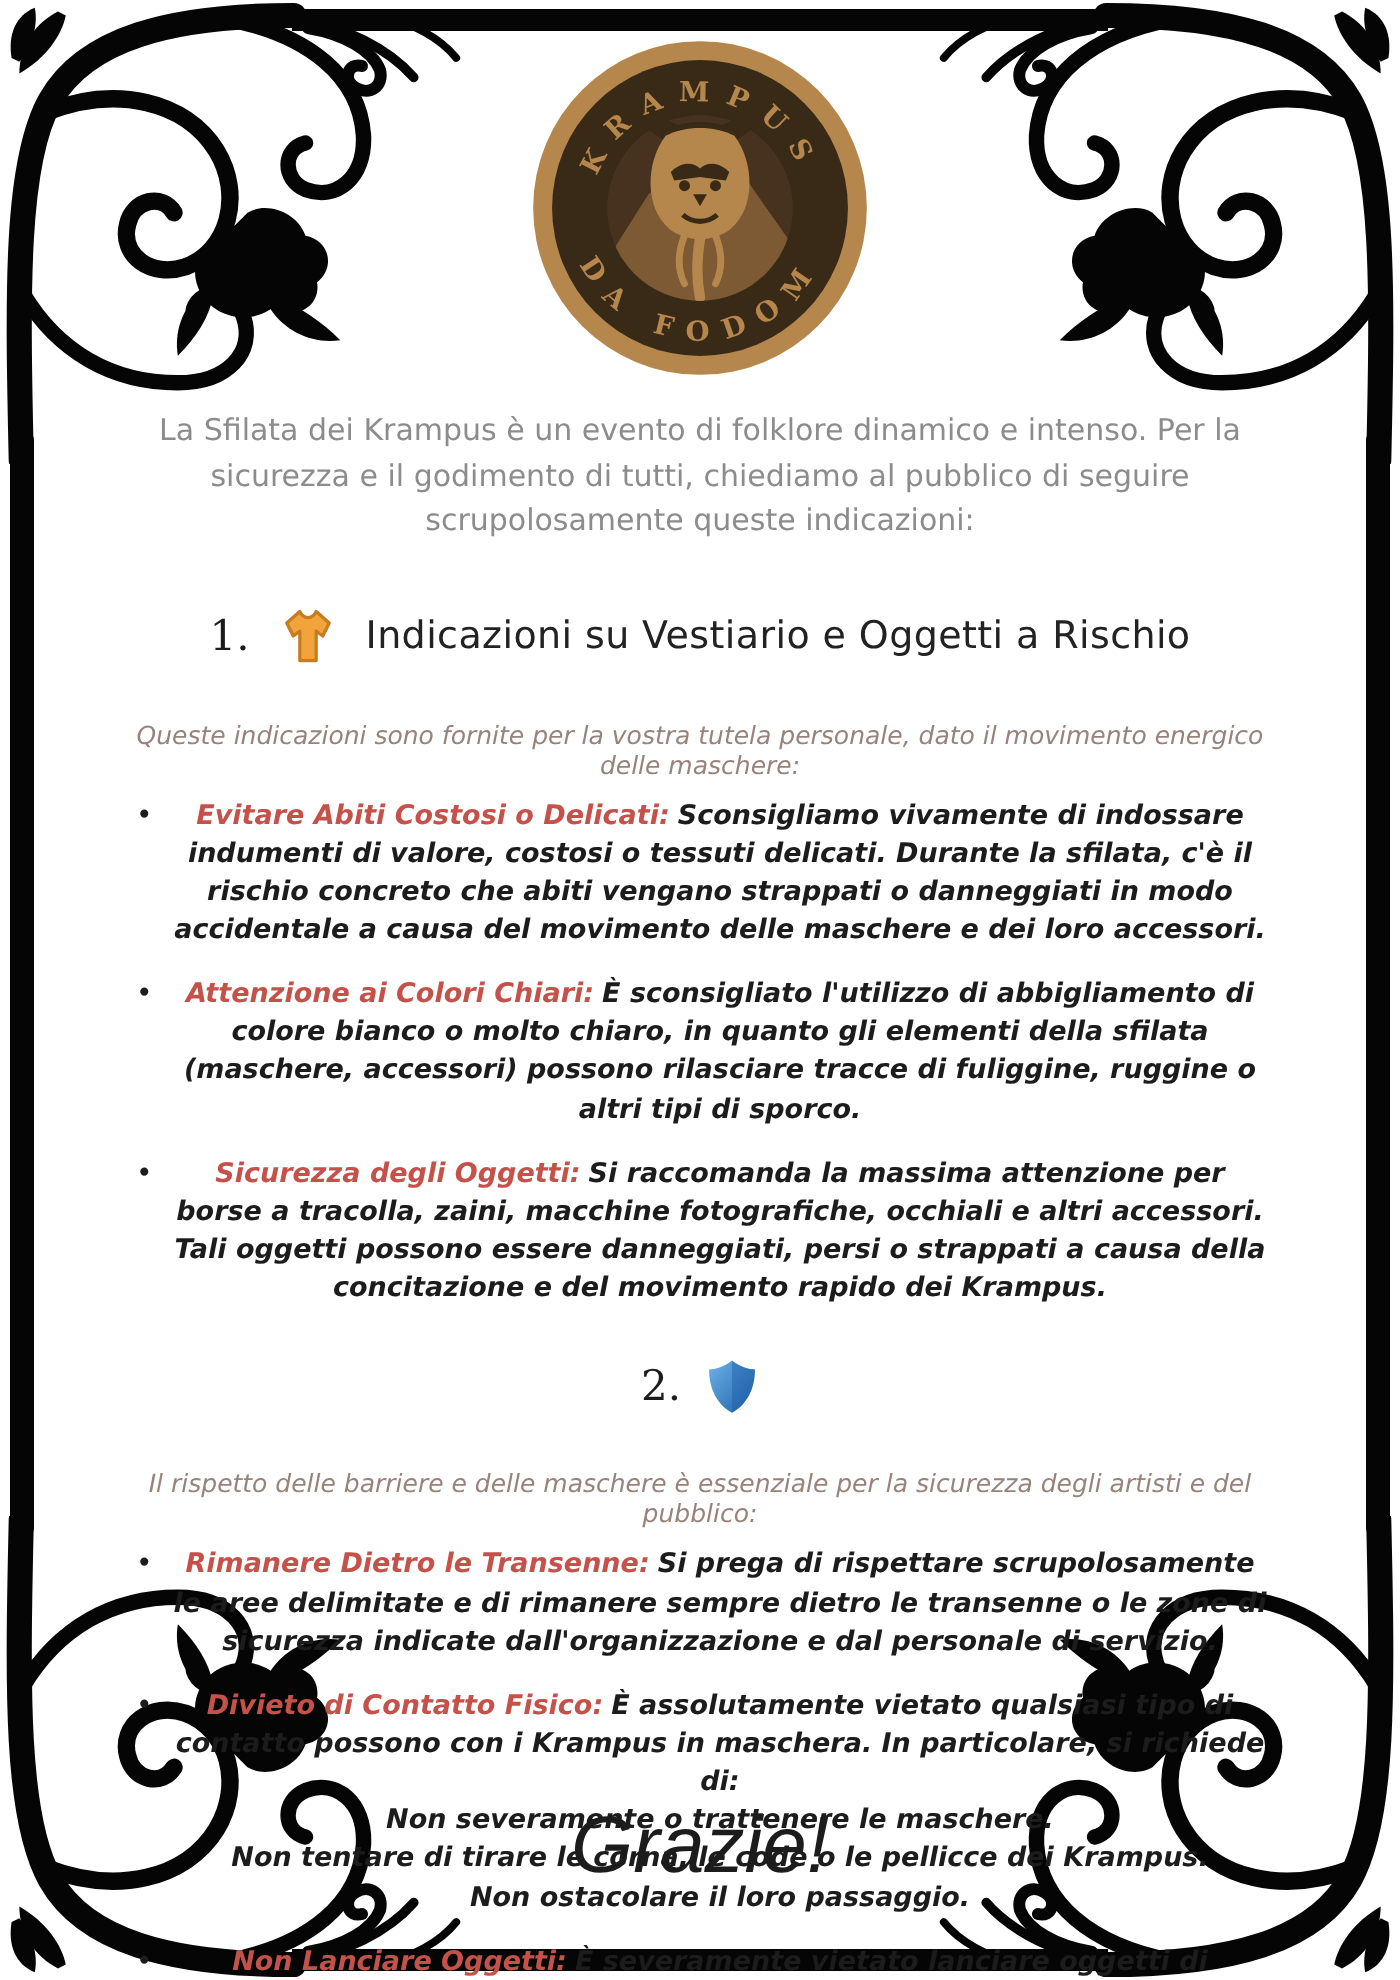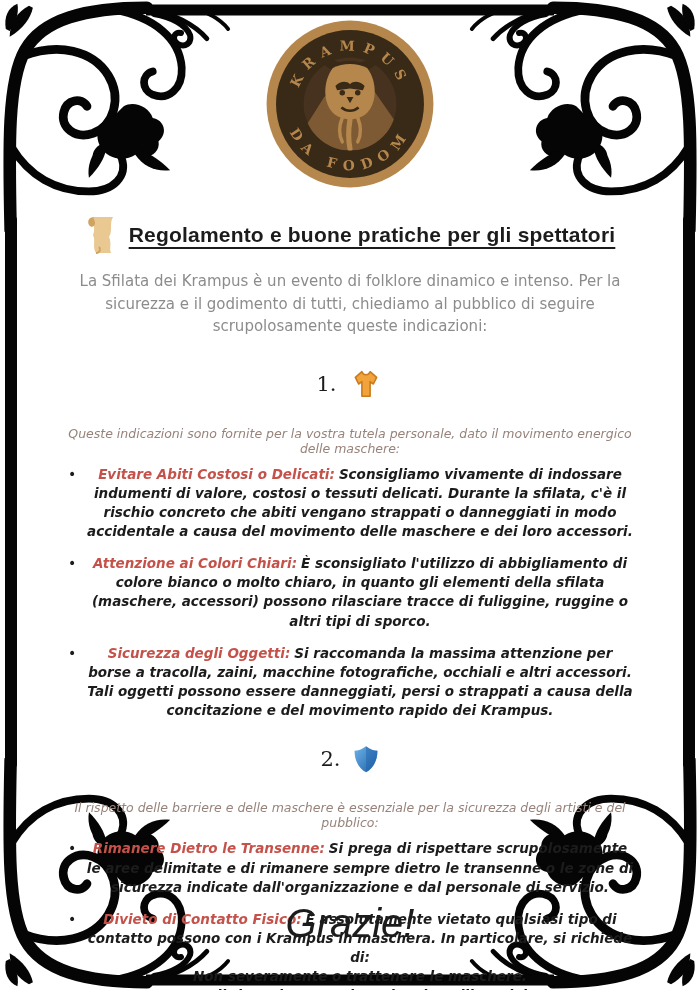--- a/index.html
+++ b/index.html
@@ -132,36 +132,29 @@
             <path d="M 9 16 C 13 26 13 36 9 44" fill="none" stroke-width="4" stroke-linecap="round" style="stroke:var(--logo-tan)"></path>
           </g>
         </g>
         <path id="arcTop" d="M -62 0 A 62 62 0 0 1 62 0" fill="none"></path>
         <path id="arcBottom" d="M -77 0 A 77 77 0 0 0 77 0" fill="none"></path>
         <text class="logo-arc-text"><textPath href="#arcTop" startOffset="50%" text-anchor="middle">KRAMPUS</textPath></text>
         <text class="logo-arc-text"><textPath href="#arcBottom" startOffset="50%" text-anchor="middle">DA FODOM</textPath></text>
       </svg>
     </div>
 
-    <div class="title-row">
-      <svg width="32" height="42" viewBox="0 0 32 42">
-        <path d="M 9 3 H 28 C 24 10 28 16 24 23 C 27 29 24 35 26 39 H 11 C 7 33 11 27 8 21 C 11 14 7 8 9 3 Z" style="fill:var(--scroll-fill)"></path>
-        <path d="M 9 3 C 4 3 2 7 4 11 C 6 14 10 13 10 9 C 10 6 8 5 9 3 Z" style="fill:var(--scroll-edge)"></path>
-        <path d="M 11 39 C 15 39 16 35 14 33" fill="none" stroke-width="2" style="stroke:var(--scroll-edge)"></path>
-      </svg>
-      <span class="doc-title">Regolamento e buone pratiche per gli spettatori</span>
-    </div>
 
     <p class="intro">La Sfilata dei Krampus è un evento di folklore dinamico e intenso. Per la sicurezza e il godimento di tutti, chiediamo al pubblico di seguire scrupolosamente queste indicazioni:</p>
 
     <div class="sec-head s1">
       <span class="sec-num">1.</span>
       <svg width="36" height="32" viewBox="0 0 44 38">
         <path d="M 9 11 L 17 4 C 19 9 25 9 27 4 L 35 11 L 31 19 L 27 16 V 34 H 17 V 16 L 13 19 Z" style="fill:var(--shirt);stroke:var(--shirt-dark)" stroke-width="2" stroke-linejoin="round"></path>
       </svg>
+      <span class="sec-title">Indicazioni su Vestiario e Oggetti a Rischio</span>
     </div>
     <p class="sec-sub">Queste indicazioni sono fornite per la vostra tutela personale, dato il movimento energico delle maschere:</p>
 
     <div class="bullets">
       <div class="bullet">
         <span class="dot">•</span>
         <p class="btext"><span class="lead">Evitare Abiti Costosi o Delicati:</span><span>Sconsigliamo vivamente di indossare indumenti di valore, costosi o tessuti delicati. Durante la sfilata, c'è il rischio concreto che abiti vengano strappati o danneggiati in modo accidentale a causa del movimento delle maschere e dei loro accessori.</span></p>
       </div>
       <div class="bullet">
         <span class="dot">•</span>

